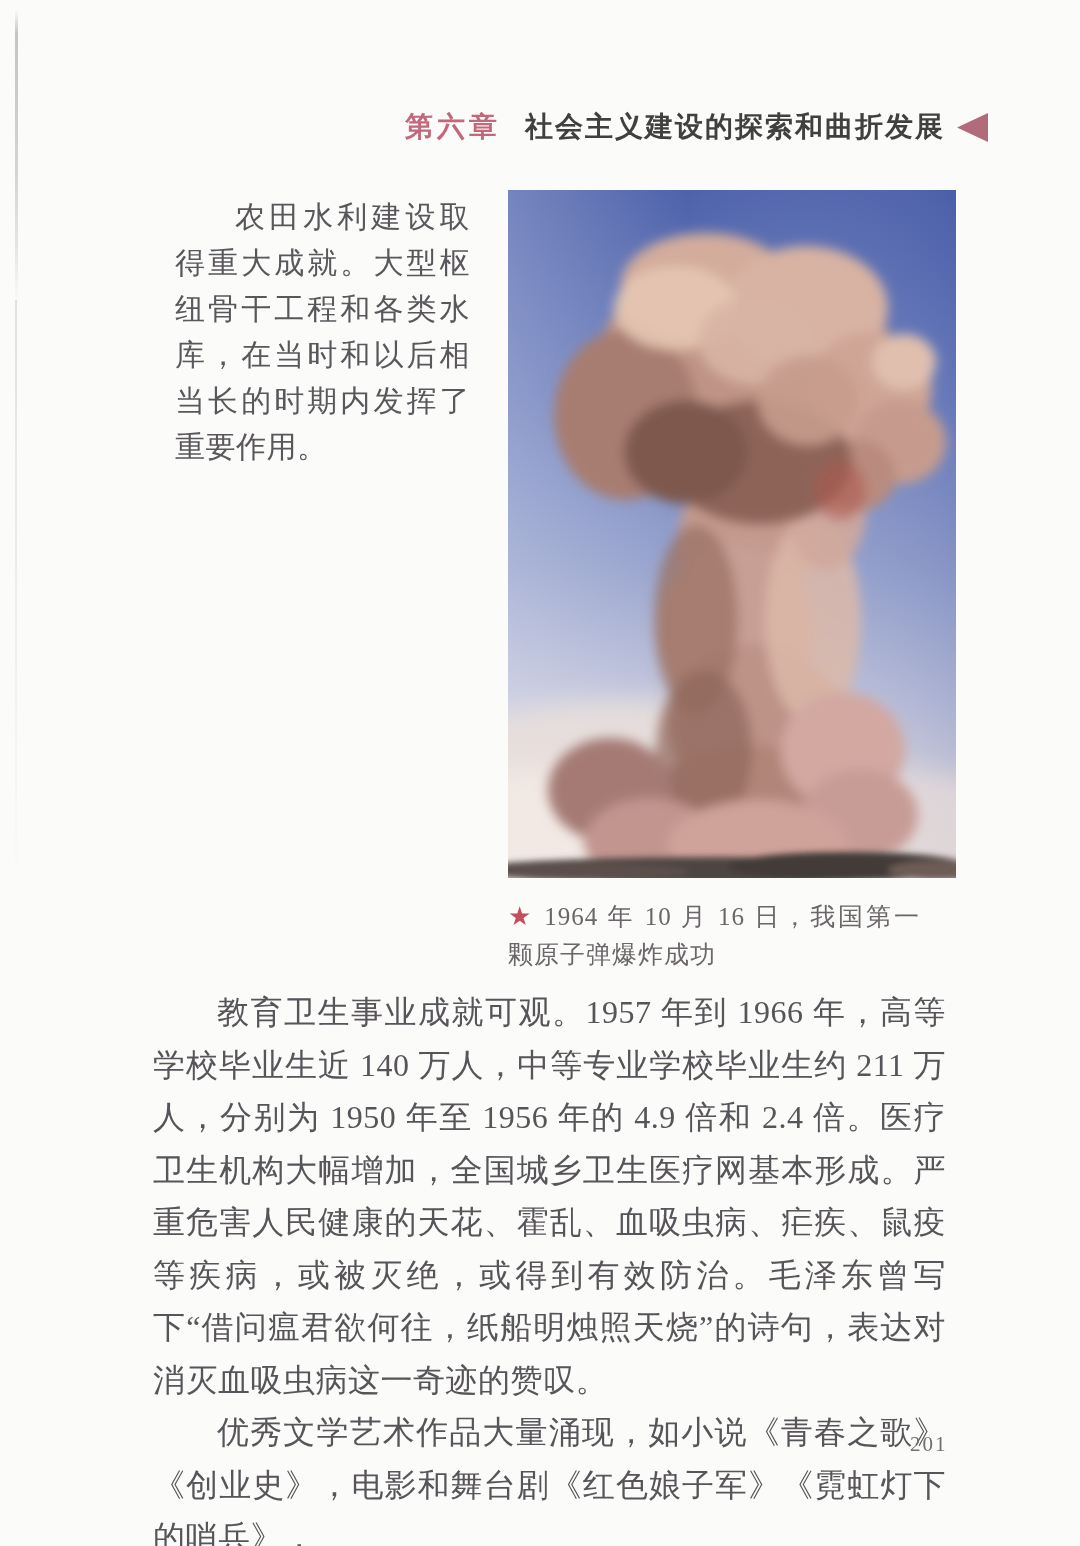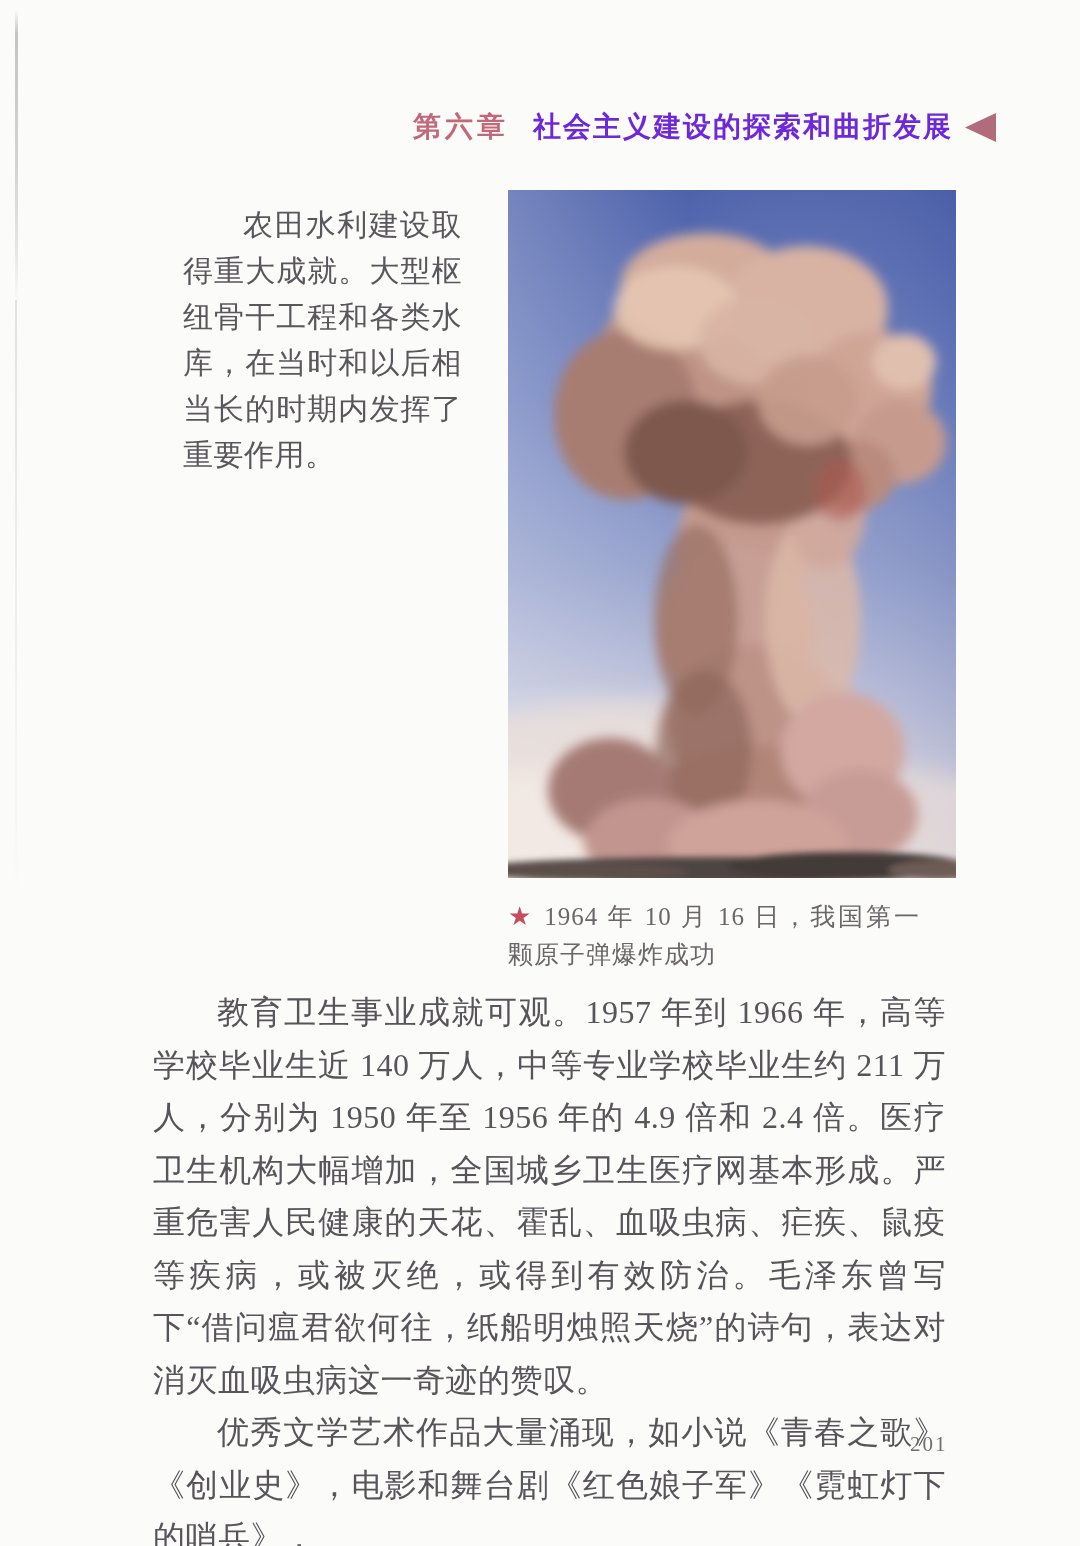--- a/index.html
+++ b/index.html
@@ -22,39 +22,39 @@
       rgba(160,160,160,0) 100%);
   }
   .scan-fold-low {
     position:absolute; left:15px; top:300px; width:2px; height:600px;
     background:linear-gradient(to bottom,
       rgba(150,150,150,0.25) 0%,
       rgba(160,160,160,0.12) 60%,
       rgba(160,160,160,0) 100%);
   }
   .chapter-header {
-    position:absolute; top:108px; right:84px;
+    position:absolute; top:108px; right:92px;
     display:flex; align-items:center;
     white-space:nowrap;
   }
   .chapter-label {
     font-size:28px; font-weight:bold; color:#c2687a;
     letter-spacing:4px; margin-right:24px;
   }
   .chapter-title {
-    font-size:28px; font-weight:bold; color:#6d28d9;
+    font-size:28px; font-weight:bold; color:#404040;
     letter-spacing:2px; margin-right:12px;
   }
   .chapter-arrow { display:inline-block; line-height:0; }
   .left-column {
     position:absolute; left:167px; top:186px; width:311px;
     font-size:30px; line-height:46px; color:#5a575c;
     text-align:justify; letter-spacing:0.5px;
   }
-  .left-column p { margin:16px; text-indent:2em; }
+  .left-column p { margin:8px; text-indent:2em; }
   .figure { position:absolute; left:508px; top:190px; width:412px; }
   .photo { width:448px; height:688px; display:block; }
   .caption {
     margin-top:20px; font-size:25px; line-height:38px;
     color:#6b6669; text-align:justify; letter-spacing:1px;
   }
   .caption .star { color:#c44d5e; margin-right:10px; font-size:26px; }
   .full-text {
     position:absolute; left:153px; top:986px; width:793px;
     font-size:32px; line-height:52.5px; color:#57545a;

